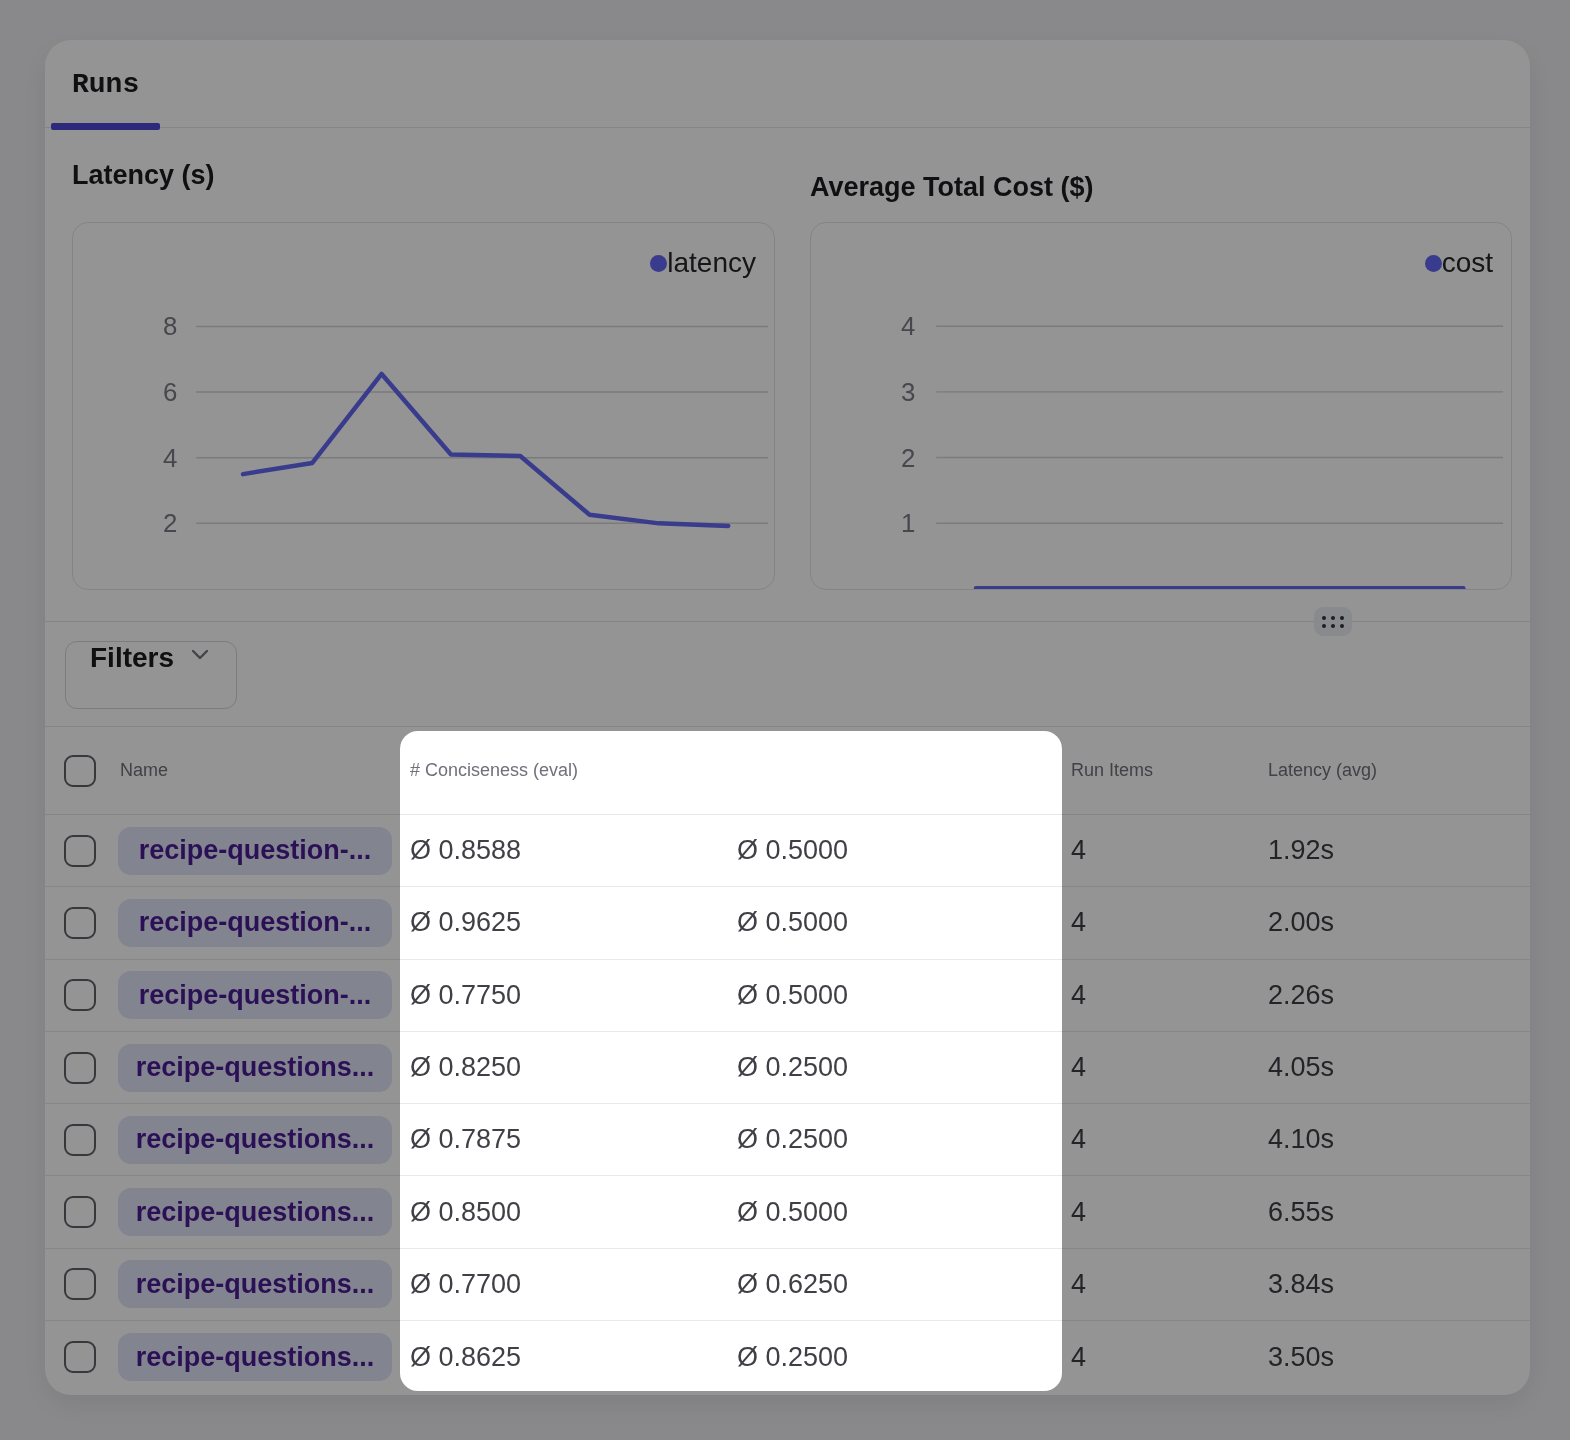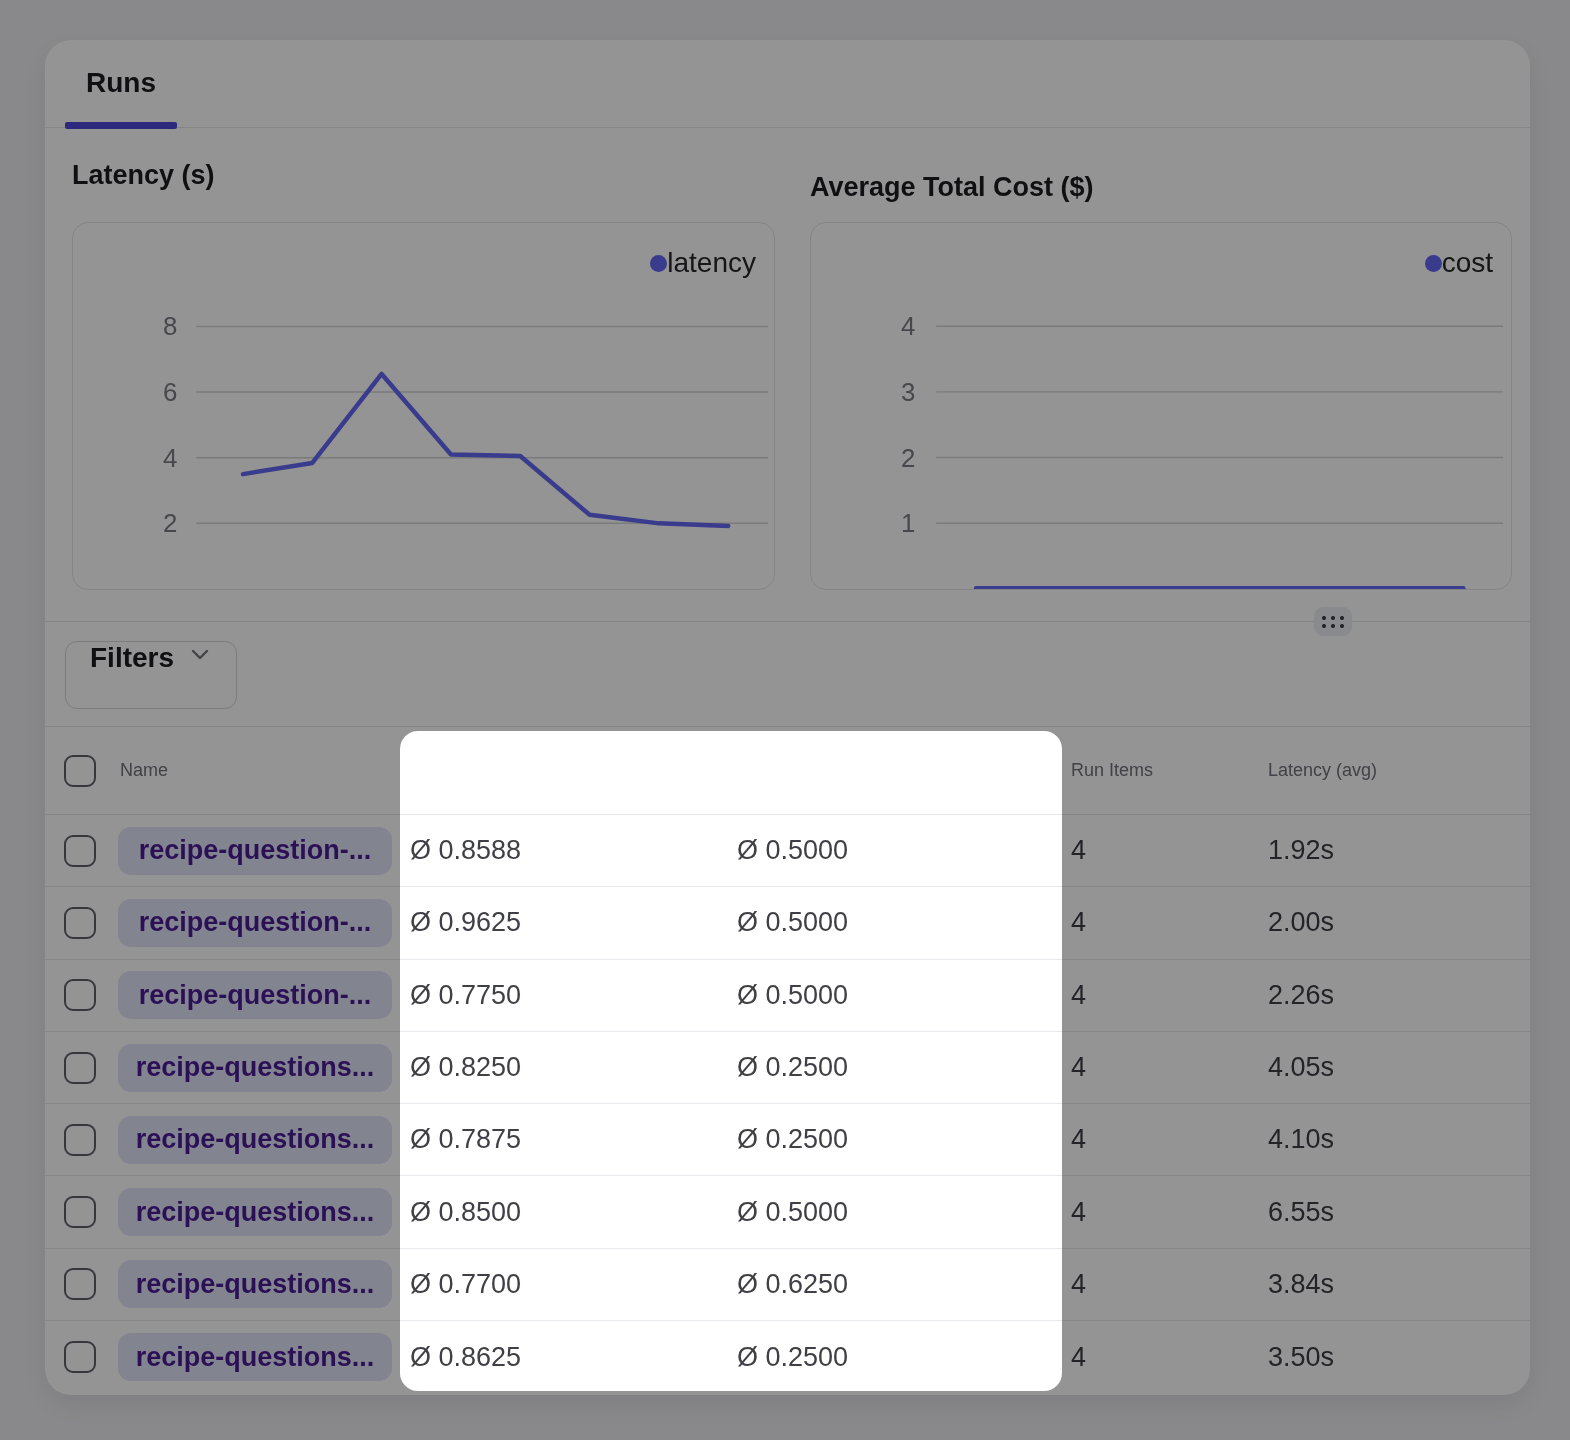--- a/index.html
+++ b/index.html
@@ -12,21 +12,21 @@
   }
   .card {
     position:absolute; left:45px; top:40px; width:1485px; height:1355px;
     background:#ffffff; border-radius:26px;
     box-shadow:0 10px 30px rgba(0,0,0,0.08);
   }
   
   .tabbar {
     position:absolute; left:0; top:0; width:100%; height:88px;
     border-bottom:1.5px solid #e6e6ea;
-    display:flex; align-items:flex-end; padding-left:20px;
+    display:flex; align-items:flex-start; padding-left:6px;font-family:Liberation Mono, monospace;
   }
   .tab {
     position:relative; padding:0 21px; height:88px;
     display:flex; align-items:center;
     font-size:28px; font-weight:600; color:#1c1c21; cursor:pointer;
   }
   .tab--active::after {
     content:""; position:absolute; left:0; right:0; bottom:-1.5px;
     height:7px; background:#4e48d8; border-radius:2px;
   }
@@ -177,20 +177,21 @@
     <span>Filters</span>
     <svg class="chev" viewBox="0 0 24 24">
       <path d="M5 9 L12 16 L19 9" fill="none" stroke="#75757e" stroke-width="2.4" stroke-linecap="round" stroke-linejoin="round"></path>
     </svg>
   </button>
 
   <div class="table">
     <div class="thead">
       <span class="cb"></span>
       <span class="th h-name">Name</span>
+      <span class="th col-conc"># Conciseness (eval)</span>
       <span class="th col-run">Run Items</span>
       <span class="th col-lat">Latency (avg)</span>
     </div>
     <div class="tbody" id="tbody">
   <div class="trow">
     <span class="cb"></span>
     <span class="pill">recipe-question-...</span>
     <span class="cell col-conc">Ø 0.8588</span>
     <span class="cell col-diet">Ø 0.5000</span>
     <span class="cell col-run">4</span>

